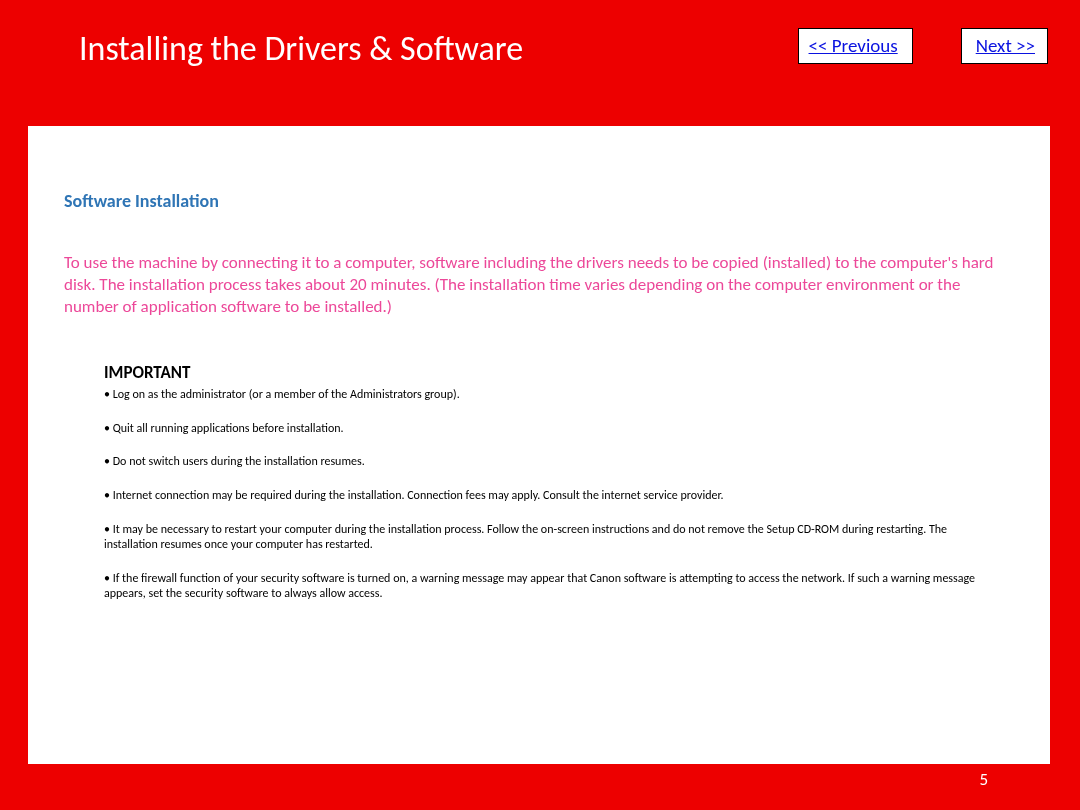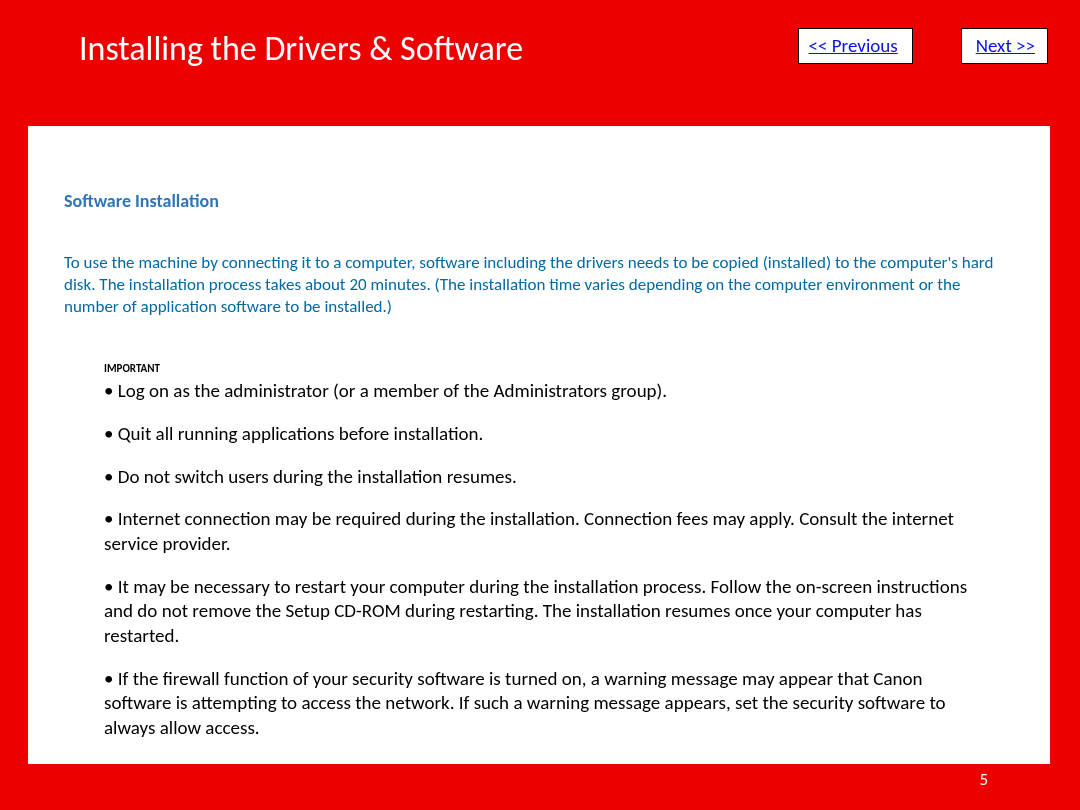--- a/index.html
+++ b/index.html
@@ -52,34 +52,34 @@
     }
     .section-title {
       color: #2f75b5;
       font-size: 18px;
       font-weight: 700;
       margin-bottom: 40px;
     }
     .intro-text {
       font-size: 17px;
       line-height: 1.3;
-      color: #0369a1;
+      color: #ec4899;
       margin-bottom: 44px;
     }
     .important-block {
       padding-left: 40px;
       padding-right: 20px;
     }
     .important-label {
       font-weight: 700;
-      font-size: 11px;
+      font-size: 17px;
       margin-bottom: 4px;
     }
     .important-item {
-      font-size: 19px;
+      font-size: 12px;
       line-height: 1.3;
       margin-bottom: 18px;
     }
     .important-item:last-child { margin-bottom: 0; }
     .bullet::before {
       content: "• ";
     }
     .footer-bar {
       height: 30px;
       background: #ed0000;

